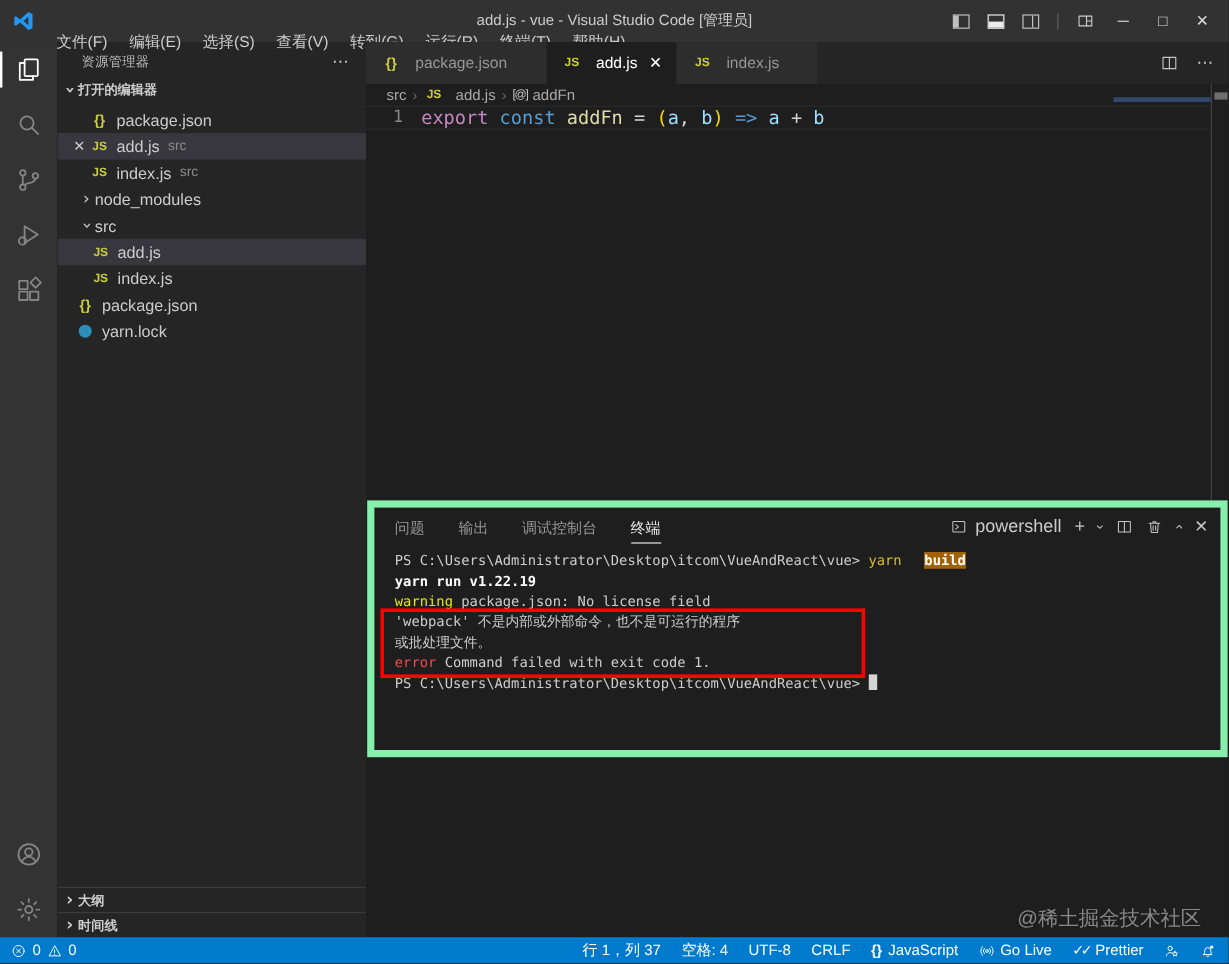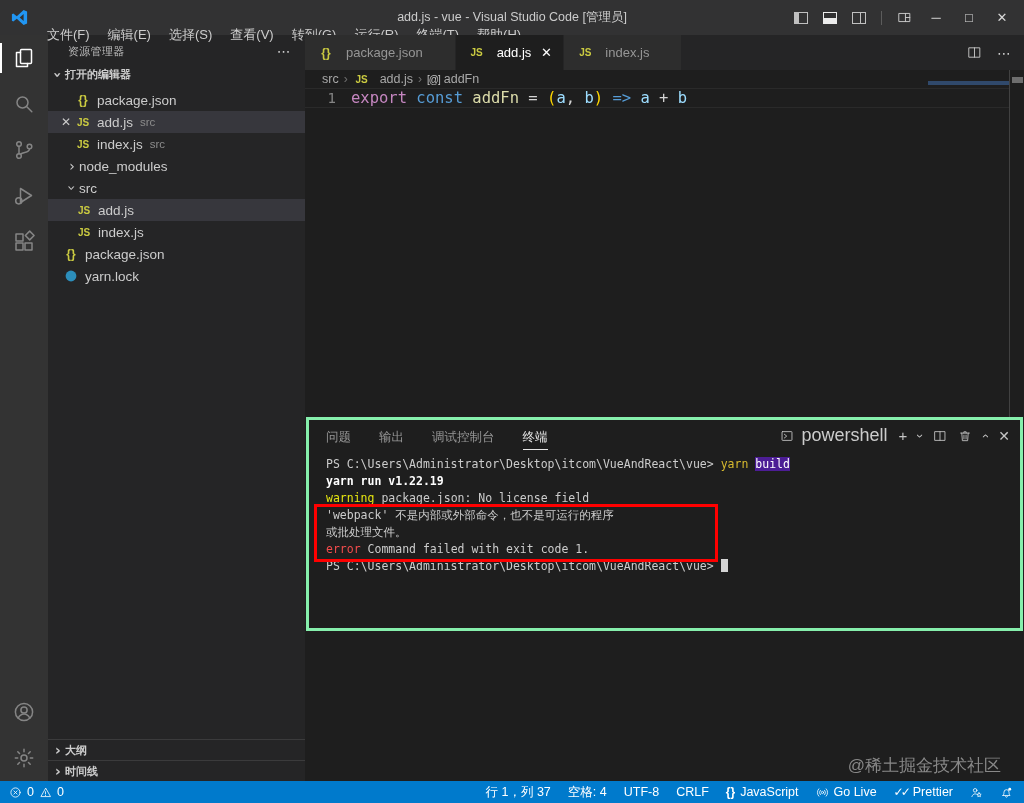--- a/index.html
+++ b/index.html
@@ -67,27 +67,27 @@
 
   .code-row { position:absolute; top:53px; left:0; width:704px; height:20px; display:flex; align-items:center; border-top:1px solid #2a2a2a; border-bottom:1px solid #2a2a2a; }
   .gutter { width:46px; flex:none; text-align:right; padding-right:15px; color:#858585; font:14px "DejaVu Sans Mono","Liberation Mono",monospace; }
   .code-text { font:15.5px "DejaVu Sans Mono","Liberation Mono",monospace; white-space:pre; }
 
   .minimap-line { position:absolute; top:46px; left:623px; width:81px; height:4px; background:#30496b; }
   .minimap-sep { position:absolute; top:35px; left:704px; width:1px; height:347px; background:#414141; }
   .scroll-thumb { position:absolute; top:42px; left:707px; width:11px; height:6px; background:#6d6d6d; }
 
   
-  .panel { position:absolute; left:1px; top:382px; width:717px; height:214px; border:3px solid #86efac; background:#1e1e1e; z-index:5; }
+  .panel { position:absolute; left:1px; top:382px; width:717px; height:214px; border:6px solid #86efac; background:#1e1e1e; z-index:5; }
   .panel-header { height:31px; display:flex; align-items:center; padding:0 10px 0 17px; font-size:12.5px; }
   .ptabs { display:flex; gap:28px; }
   .ptab { color:#969696; padding:7px 0 3px; cursor:pointer; }
   .ptab.active { color:#e7e7e7; border-bottom:1px solid #e7e7e7; }
   .panel-actions { margin-left:auto; display:flex; align-items:center; gap:11px; color:#c5c5c5; }
-  .shell-label { font-size:18px; color:#cccccc; margin-left:-4px; }
+  .shell-label { font-size:15px; color:#cccccc; margin-left:-4px; }
   .plus { font-size:15px; }
   .pchev { font-size:12px; display:inline-block; }
   .pchev.down { transform:rotate(90deg); }
   .pchev.up { transform:rotate(-90deg); }
   .px { font-size:14px; }
   .term { position:absolute; left:17px; top:36px; font:11.5px "DejaVu Sans Mono","Liberation Mono",monospace; color:#cccccc; z-index:2; }
   .tline { height:17px; line-height:17px; white-space:pre; }
   .cursor { display:inline-block; width:7px; height:13px; background:#d4d4d4; vertical-align:-2px; }
   .red-inner { position:absolute; left:5px; top:84px; width:404px; height:58px; border:3px solid #ff0000; pointer-events:none; z-index:3; }
 
@@ -373,21 +373,21 @@
             <span class="ic">
               <svg width="14" height="14" viewBox="0 0 24 24" fill="none" stroke="currentColor" stroke-width="1.5" stroke-linecap="round" stroke-linejoin="round">
                 <path d="M4.5 7h15M10 7V4.8h4V7M6.5 7l1 13h9l1-13M10.2 10.5v6.5M13.8 10.5v6.5"></path>
               </svg>
             </span>
             <span class="pchev up">›</span>
             <span class="px">✕</span>
           </div>
       </div>
       <div class="term" id="term">
-          <div class="tline"><span style="color: rgb(204, 204, 204);">PS C:\Users\Administrator\Desktop\itcom\VueAndReact\vue&gt; </span><span style="color: rgb(215, 186, 47);">yarn</span><span style="color: rgb(204, 204, 204);"> </span><span style="color: rgb(255, 255, 255); font-weight: normal; background: #4c1d95;">build</span></div>
+          <div class="tline"><span style="color: rgb(204, 204, 204);">PS C:\Users\Administrator\Desktop\itcom\VueAndReact\vue&gt; </span><span style="color: rgb(215, 186, 47);">yarn</span><span style="color: rgb(204, 204, 204);"> </span><span style="color: rgb(255, 255, 255); font-weight: bold; background: #a16207; margin-left: 12px;">build</span></div>
           <div class="tline"><span style="color: rgb(255, 255, 255); font-weight: bold;">yarn run v1.22.19</span></div>
           <div class="tline"><span style="color: rgb(229, 229, 16);">warning</span><span style="color: rgb(204, 204, 204);"> package.json: No license field</span></div>
           <div class="tline"><span style="color: rgb(204, 204, 204);">'webpack' 不是内部或外部命令，也不是可运行的程序</span></div>
           <div class="tline"><span style="color: rgb(204, 204, 204);">或批处理文件。</span></div>
           <div class="tline"><span style="color: rgb(241, 76, 76);">error</span><span style="color: rgb(204, 204, 204);"> Command failed with exit code 1.</span></div>
           <div class="tline"><span style="color: rgb(204, 204, 204);">PS C:\Users\Administrator\Desktop\itcom\VueAndReact\vue&gt; </span><span class="cursor"></span></div>
         </div>
       <div class="red-inner"></div>
     </div>
   </div>

